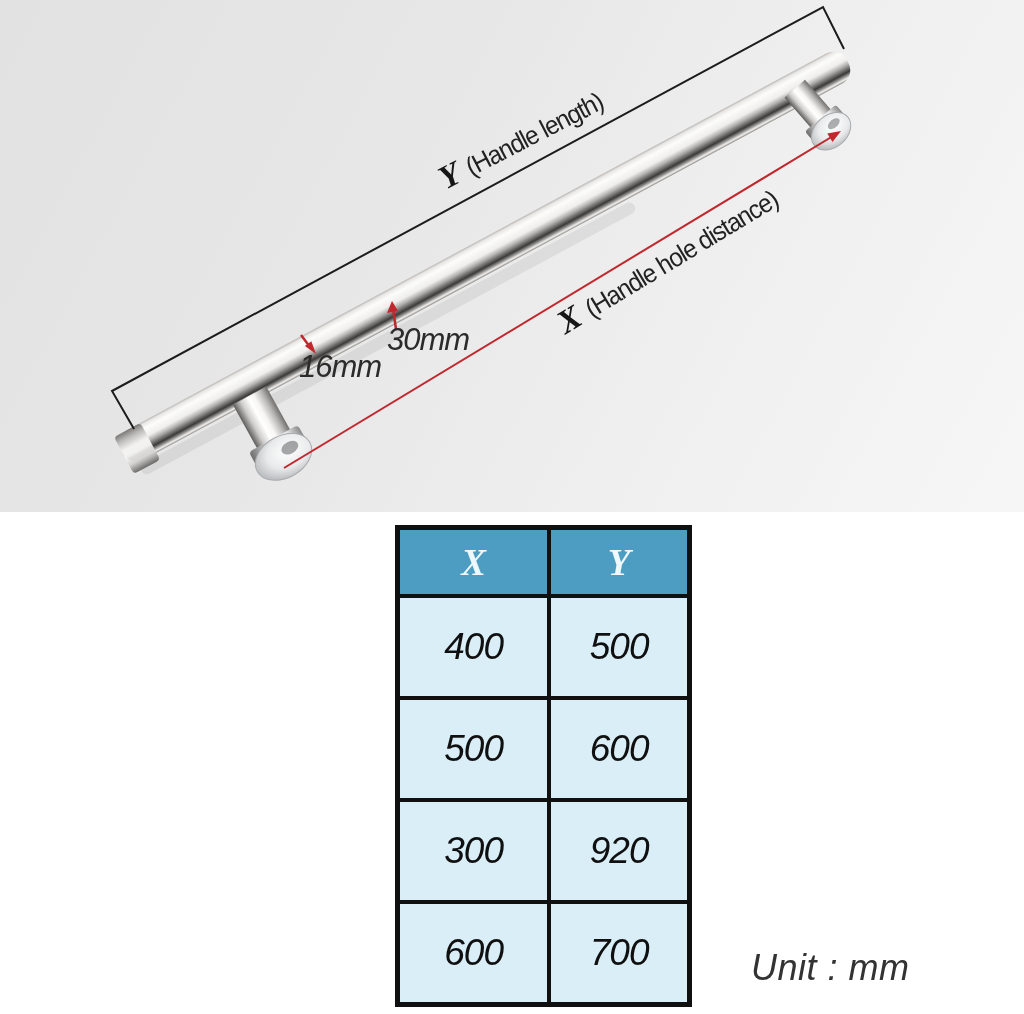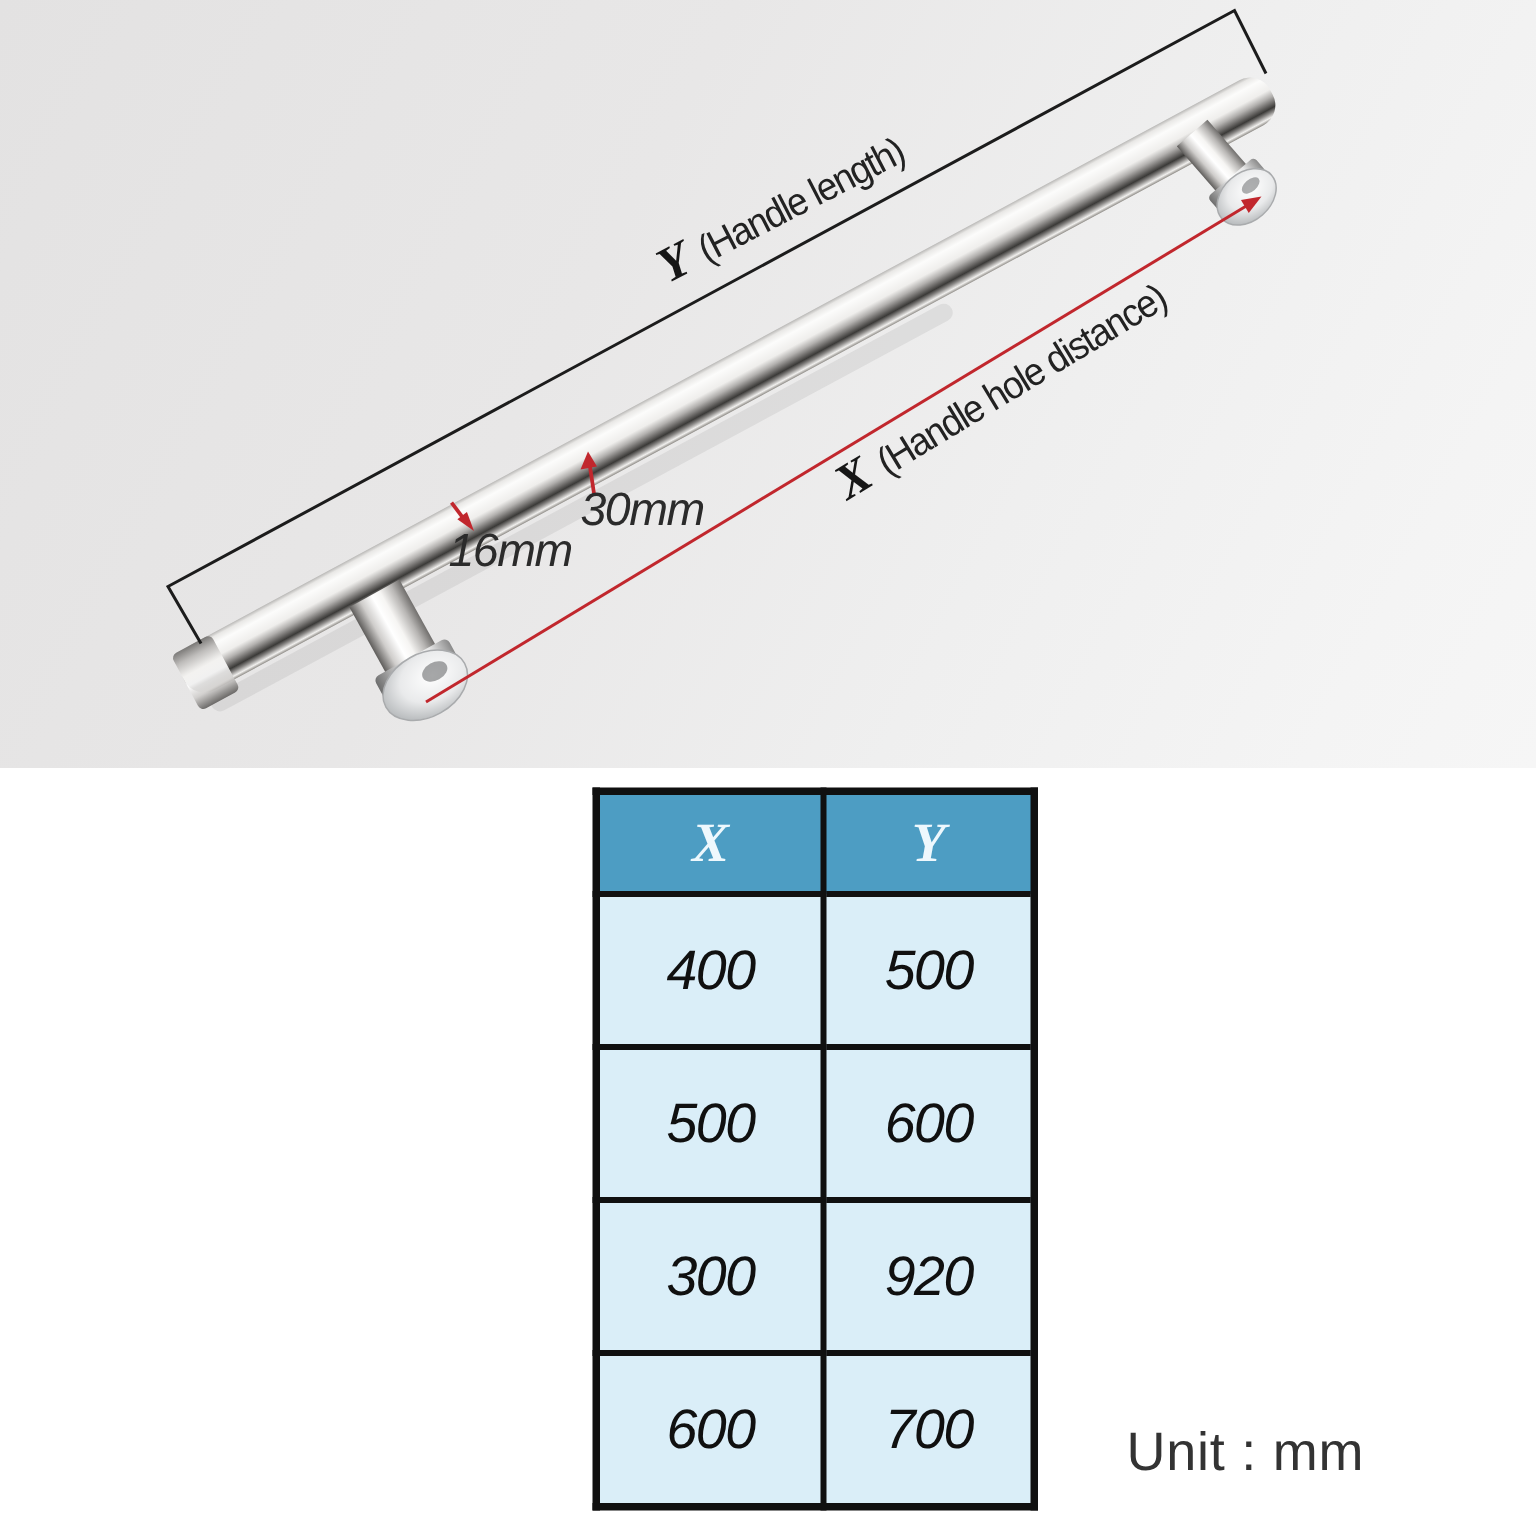--- a/index.html
+++ b/index.html
@@ -23,21 +23,21 @@
   }
   .dim-caption{
     font-size:26px; letter-spacing:-1.2px; color:#222; transform:scaleX(.94);
     transform-origin:0 50%;
   }
   .mm-label{
     position:absolute; font-style:italic; font-size:31px; letter-spacing:-1px;
     color:#2b2b2b; white-space:nowrap;
   }
   .unit-note{
-    position:absolute; left:751px; top:947px; font-size:36px;
+    position:absolute; left:751px; top:947px; font-style:italic; font-size:36px;
     letter-spacing:0.5px; color:#333; white-space:nowrap;
   }
   
   .spec-table{
     position:absolute; left:395px; top:525px; width:297px; height:482px;
     border-collapse:collapse; border:5px solid var(--table-border,#101010);
     table-layout:fixed;
   }
   .spec-table th,.spec-table td{
     border:4px solid var(--table-border,#101010); text-align:center; vertical-align:middle; padding:0;

